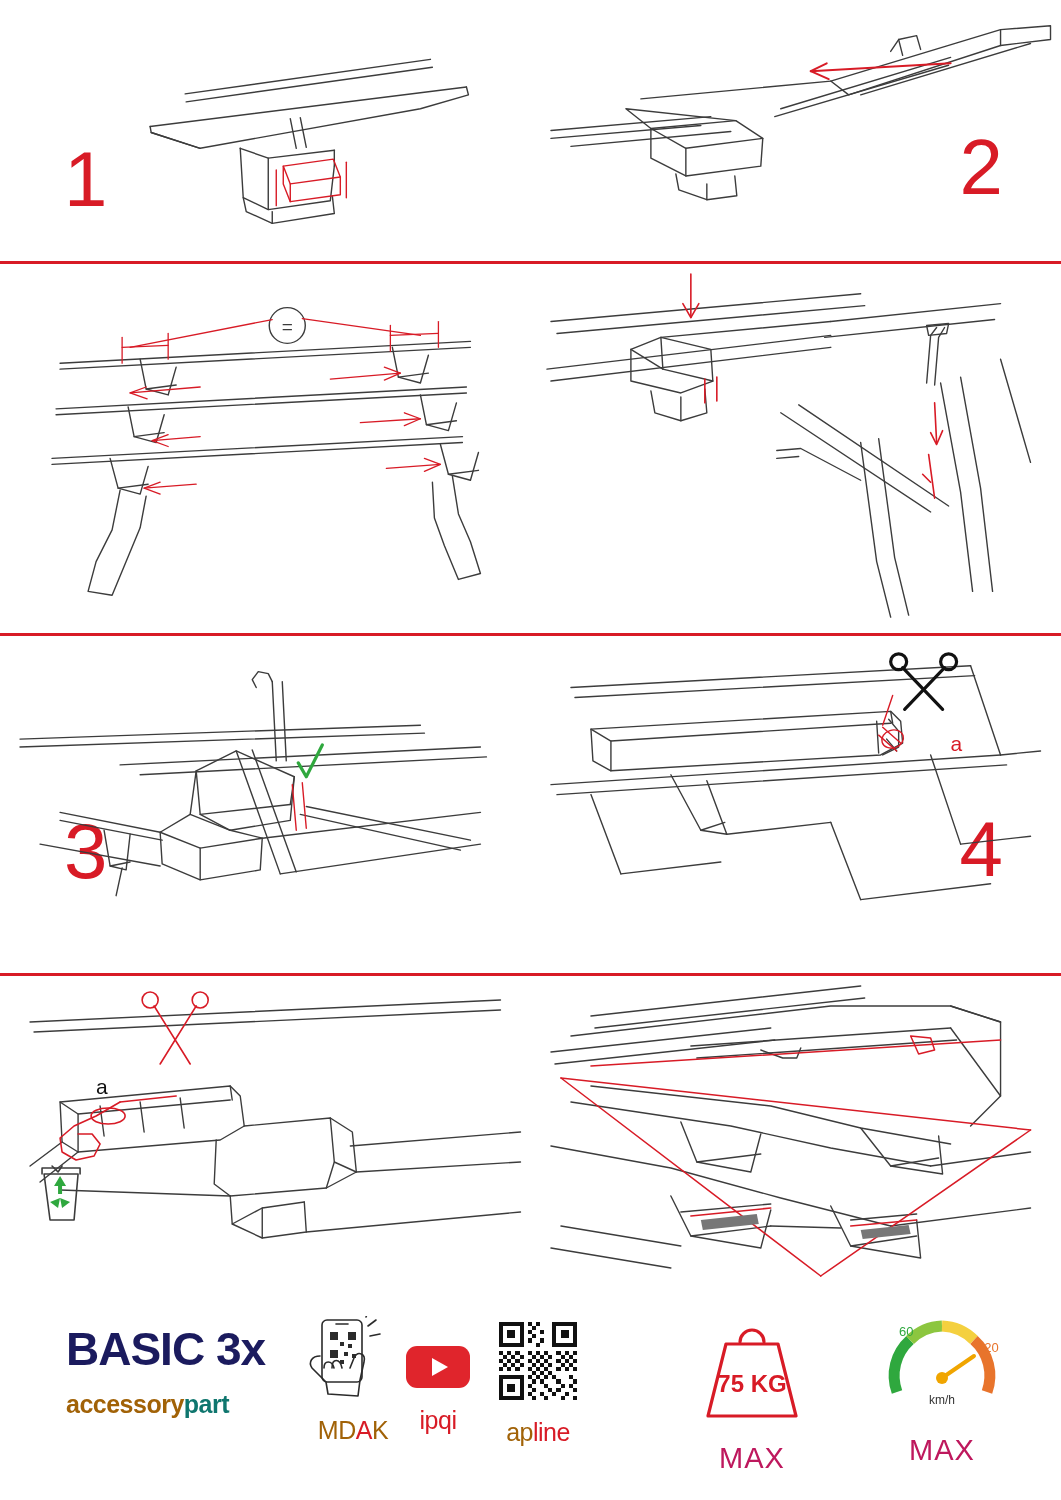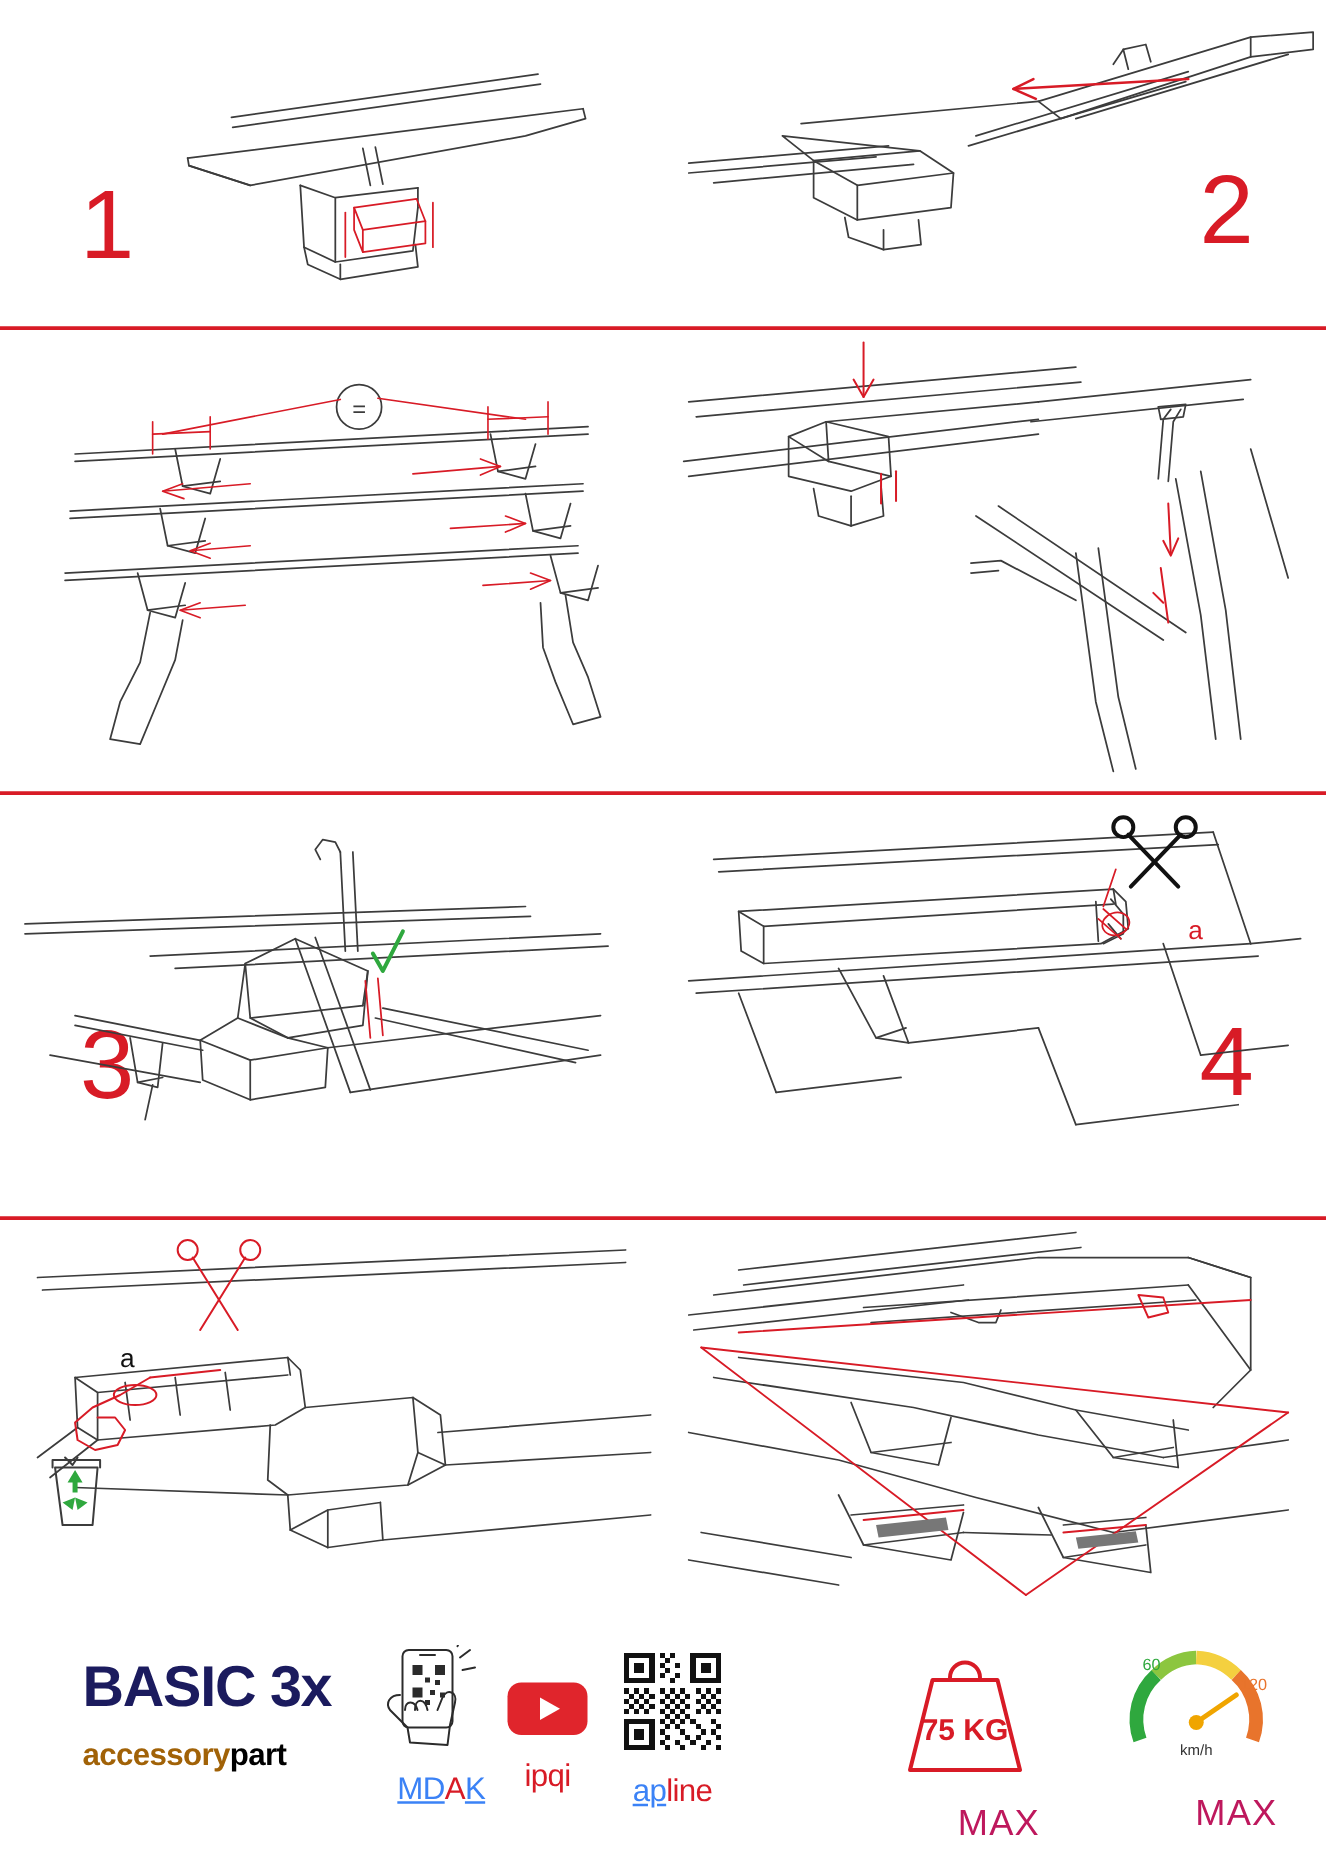--- a/index.html
+++ b/index.html
@@ -85,41 +85,41 @@
   }
   .brand-sub {
     margin-top: 16px;
     font-family: "Liberation Sans", sans-serif;
     font-weight: bold;
     font-size: 25px;
     letter-spacing: -0.5px;
     line-height: 28px;
   }
   .brand-sub .accessory { color: #a16207; }
-  .brand-sub .part { color: #000000; }
+  .brand-sub .part { color: #0f766e; }
 
   .logo-item {
     position: absolute;
     text-align: center;
   }
   .logo-caption {
     margin-top: 10px;
     font-family: "Liberation Sans", sans-serif;
     font-size: 25px;
     letter-spacing: -0.5px;
     color: #444444;
     line-height: 28px;
     white-space: nowrap;
   }
   .logo-caption .red { color: #d81b26; }
-  .logo-caption .dark { color: #3b82f6; text-decoration: underline; }
+  .logo-caption .dark { color: #a16207; }
 
   .max-item {
     position: absolute;
-    text-align: right;
+    text-align: center;
   }
   .max-caption {
     font-family: "Liberation Sans", sans-serif;
     font-size: 29px;
     letter-spacing: 1px;
     color: #be185d;
     margin-top: 6px;
   }
 </style>
 </head>

